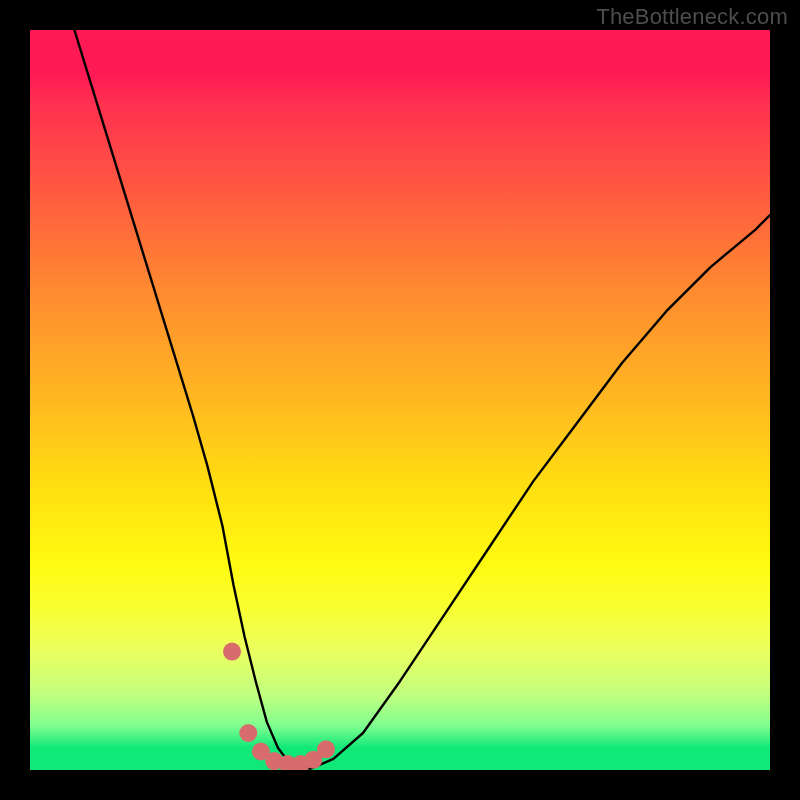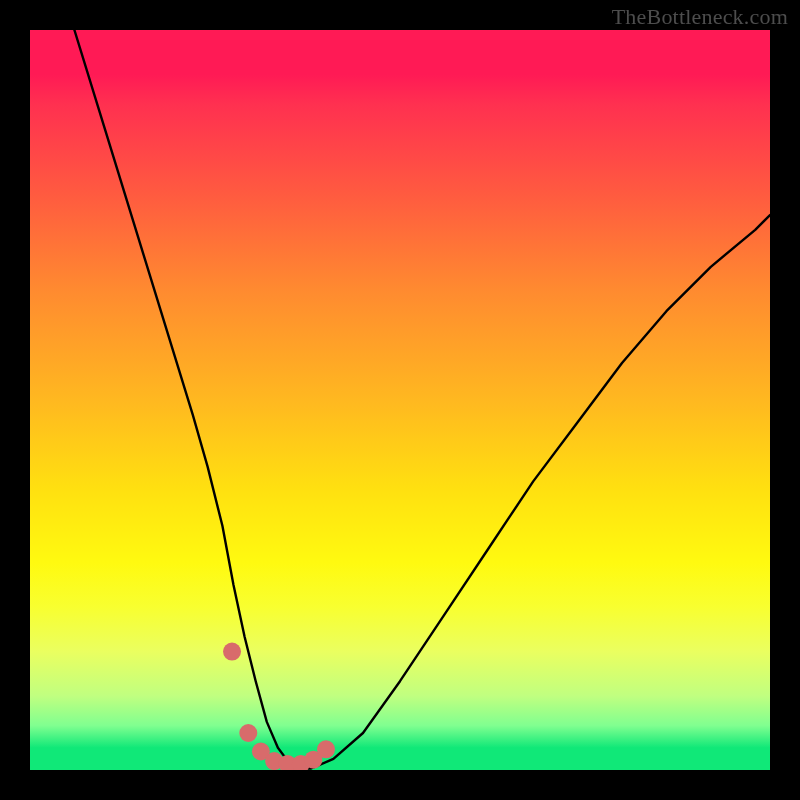--- a/index.html
+++ b/index.html
@@ -47,21 +47,21 @@
       #c0ff80 90%,
       #80ff90 94%,
       #10e878 97%,
       #10e878 100%
     );
   }
   .watermark {
     position: absolute;
     top: 4px;
     right: 12px;
-    font-family: Liberation Serif, serif;
+    font-family: Liberation Sans, sans-serif;
     font-size: 22px;
     color: #4d4d4d;
     letter-spacing: 0.2px;
     user-select: none;
   }
   svg.curve {
     position: absolute;
     left: 0;
     top: 0;
     width: 100%;

